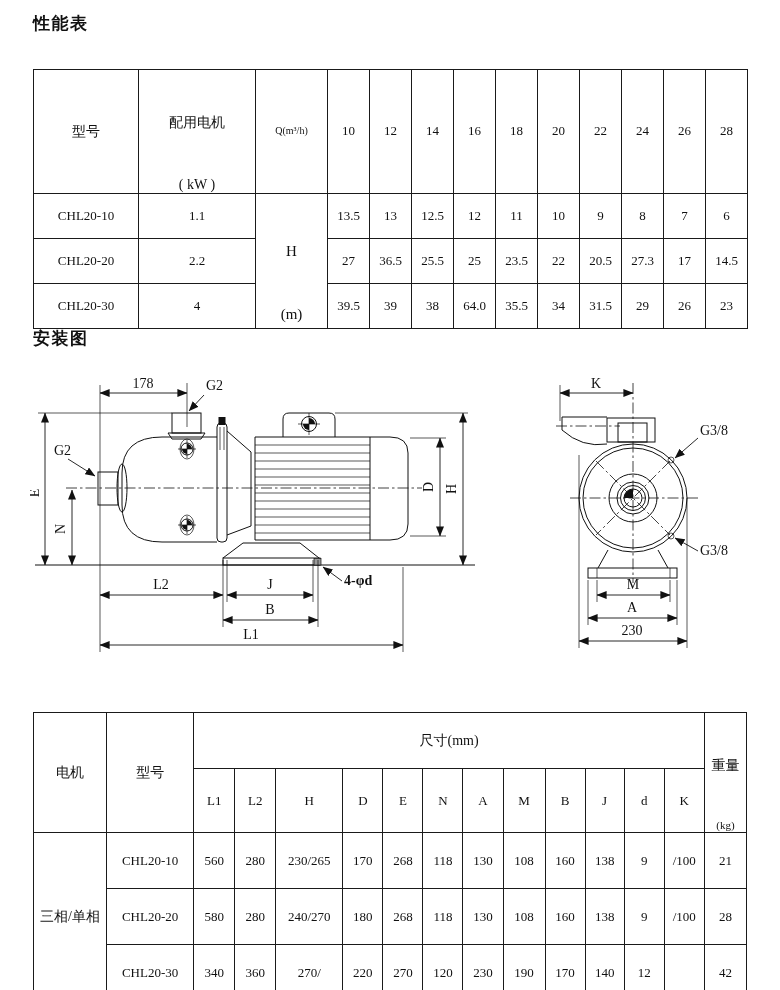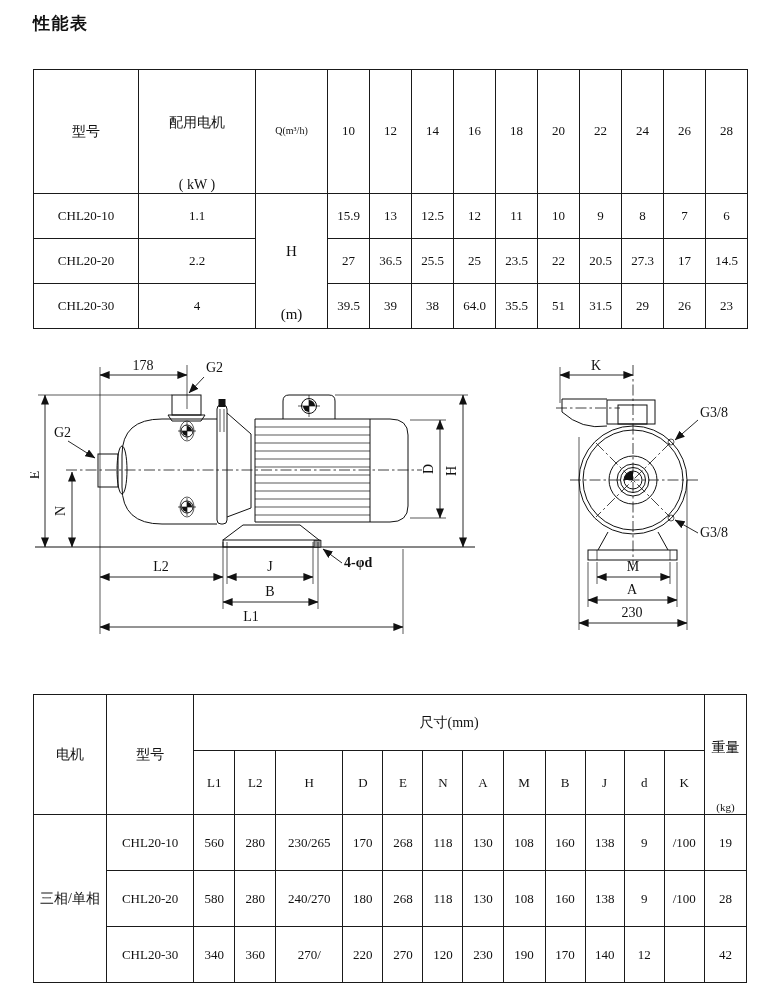--- a/index.html
+++ b/index.html
@@ -85,21 +85,21 @@
       <th>26</th>
       <th>28</th>
     </tr>
     <tr class="data">
       <td>CHL20-10</td>
       <td>1.1</td>
       <td rowspan="3" class="twoline" style="font-size:15px">
         <span>H</span>
         <span>(m)</span>
       </td>
-      <td>15.9</td>
+      <td>13.5</td>
       <td>13</td>
       <td>12.5</td>
       <td>12</td>
       <td>11</td>
       <td>10</td>
       <td>9</td>
       <td>8</td>
       <td>7</td>
       <td>6</td>
     </tr>
@@ -118,29 +118,30 @@
       <td>14.5</td>
     </tr>
     <tr class="data">
       <td>CHL20-30</td>
       <td>4</td>
       <td>39.5</td>
       <td>39</td>
       <td>38</td>
       <td>64.0</td>
       <td>35.5</td>
-      <td>51</td>
+      <td>34</td>
       <td>31.5</td>
       <td>29</td>
       <td>26</td>
       <td>23</td>
     </tr>
   </tbody>
     </table>
 
+  <h2 class="sec sec2">安装图</h2>
 
   <div class="diagram">
   <svg width="730" height="330" viewBox="0 0 730 330" xmlns="http://www.w3.org/2000/svg">
     <defs>
       <marker id="arr" viewBox="0 0 10 8" refX="9.6" refY="4" markerWidth="10" markerHeight="8" markerUnits="userSpaceOnUse" orient="auto-start-reverse">
         <path d="M0,0 L10,4 L0,8 Z" fill="#111"></path>
       </marker>
     </defs>
 
     <g>
@@ -364,21 +365,21 @@
       <td>230/265</td>
       <td>170</td>
       <td>268</td>
       <td>118</td>
       <td>130</td>
       <td>108</td>
       <td>160</td>
       <td>138</td>
       <td>9</td>
       <td>/100</td>
-      <td>19</td>
+      <td>21</td>
     </tr>
     <tr class="data">
       <td>CHL20-20</td>
       <td>580</td>
       <td>280</td>
       <td>240/270</td>
       <td>180</td>
       <td>268</td>
       <td>118</td>
       <td>130</td>

